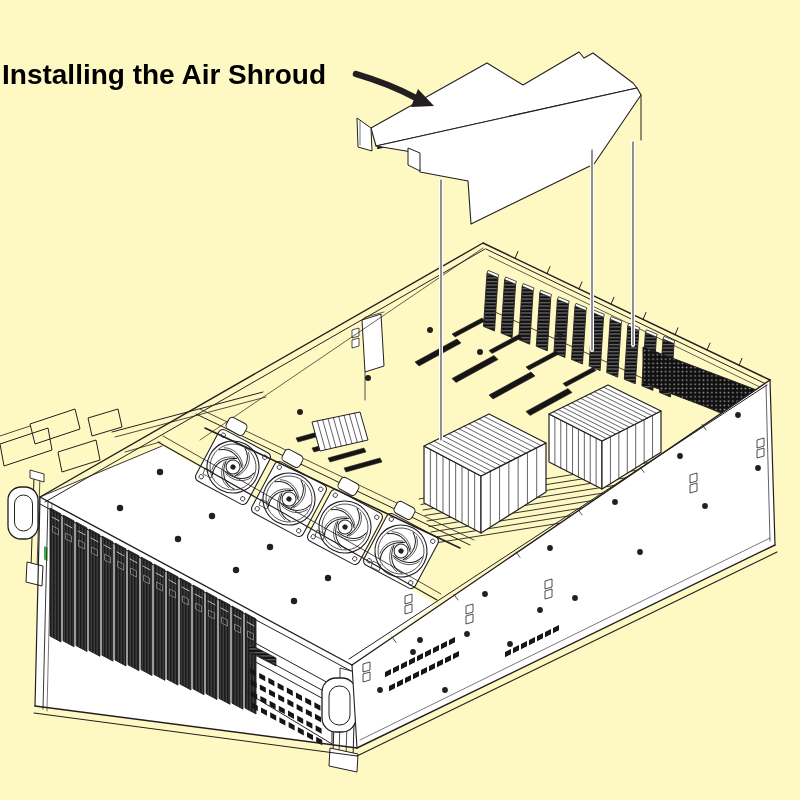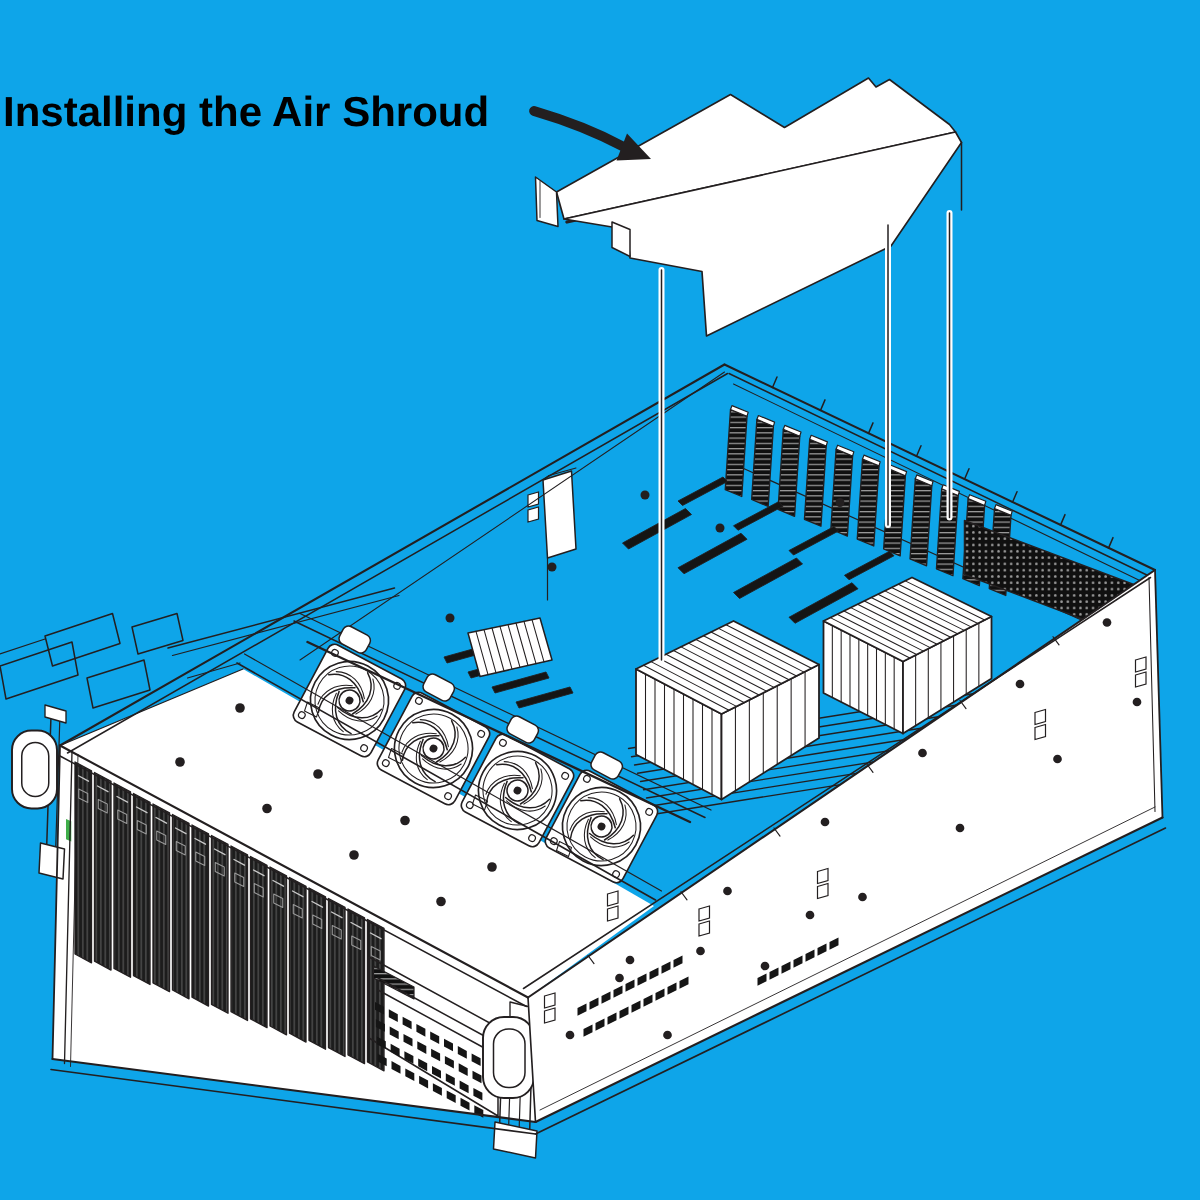--- a/index.html
+++ b/index.html
@@ -1,16 +1,16 @@
 <!DOCTYPE html>
 <html><head>
 <meta charset="utf-8">
 <style>
   html,body{margin:0;padding:0;background:#fff}
-  .page{position:relative;width:800px;height:800px;background:#0ea5e9;overflow:hidden;
+  .page{position:relative;width:800px;height:800px;background:#fef9c3;overflow:hidden;
         font-family:"Liberation Sans",sans-serif}
   svg{position:absolute;left:0;top:0}
   text.title{font-family:"Liberation Sans",sans-serif;font-weight:bold;font-size:28px}
 </style>
 </head>
 <body>
 
 <div class="page">
   <svg id="fig" width="800" height="800" viewBox="0 0 800 800">
     <defs>

